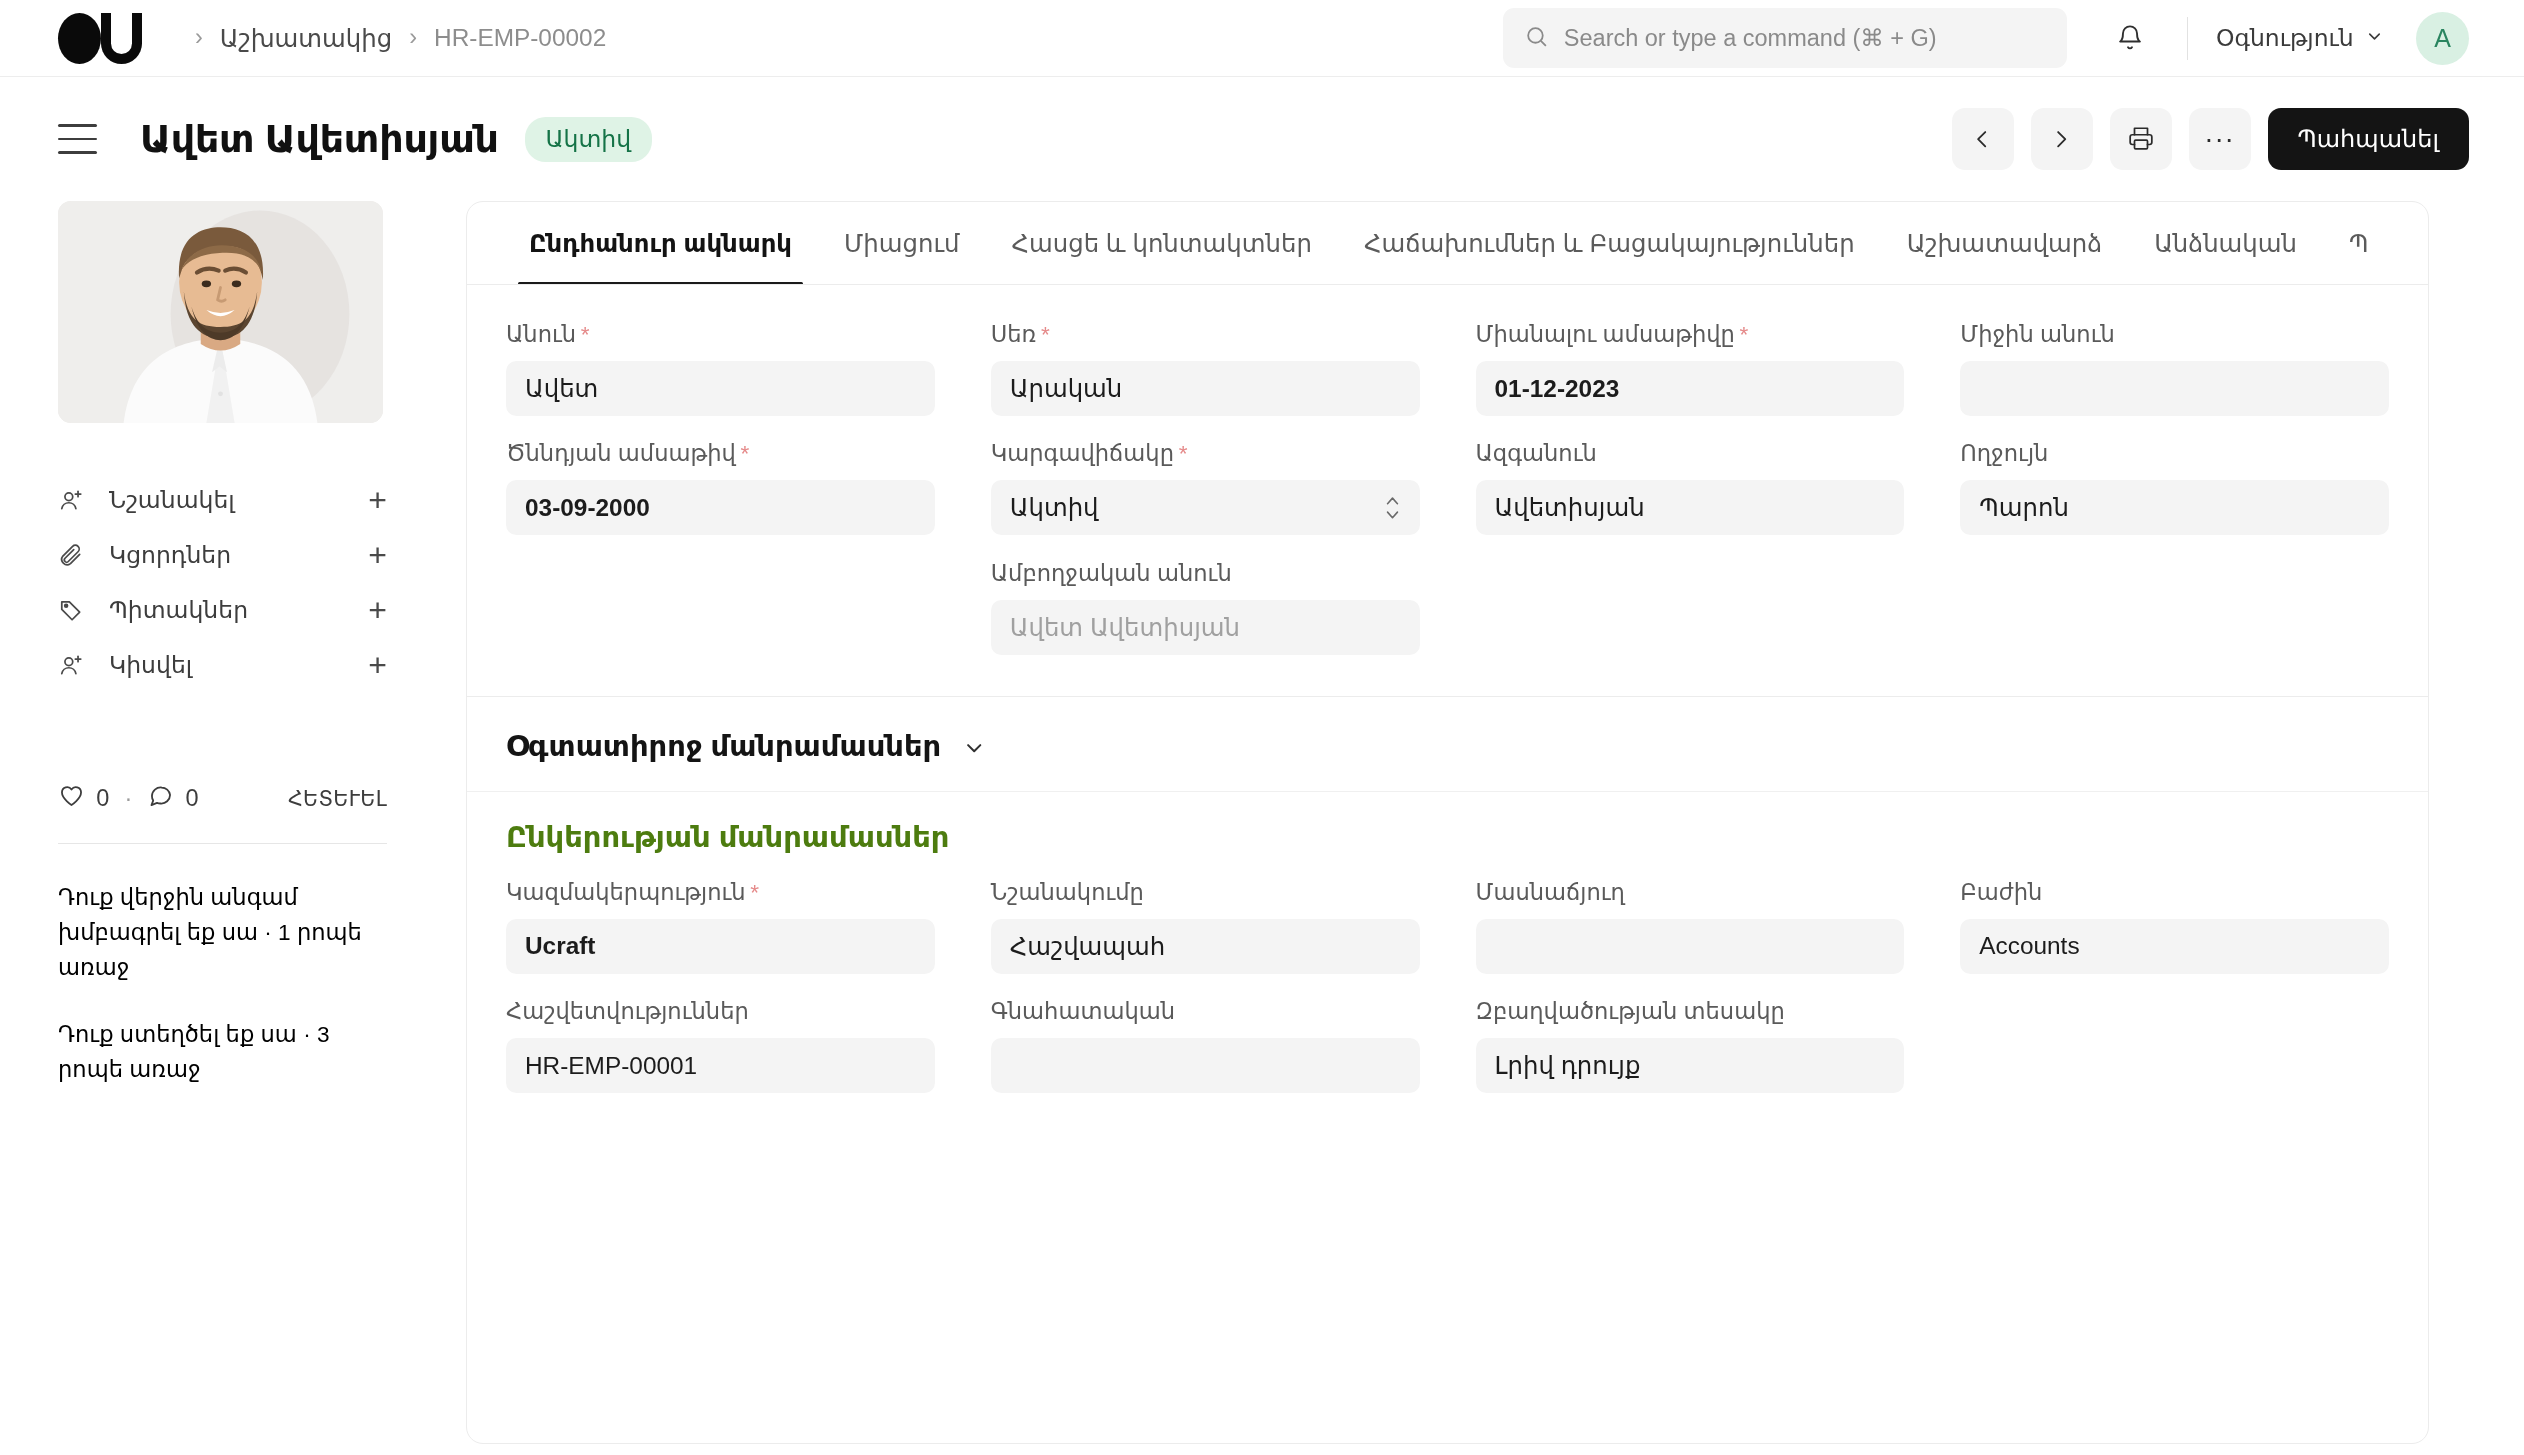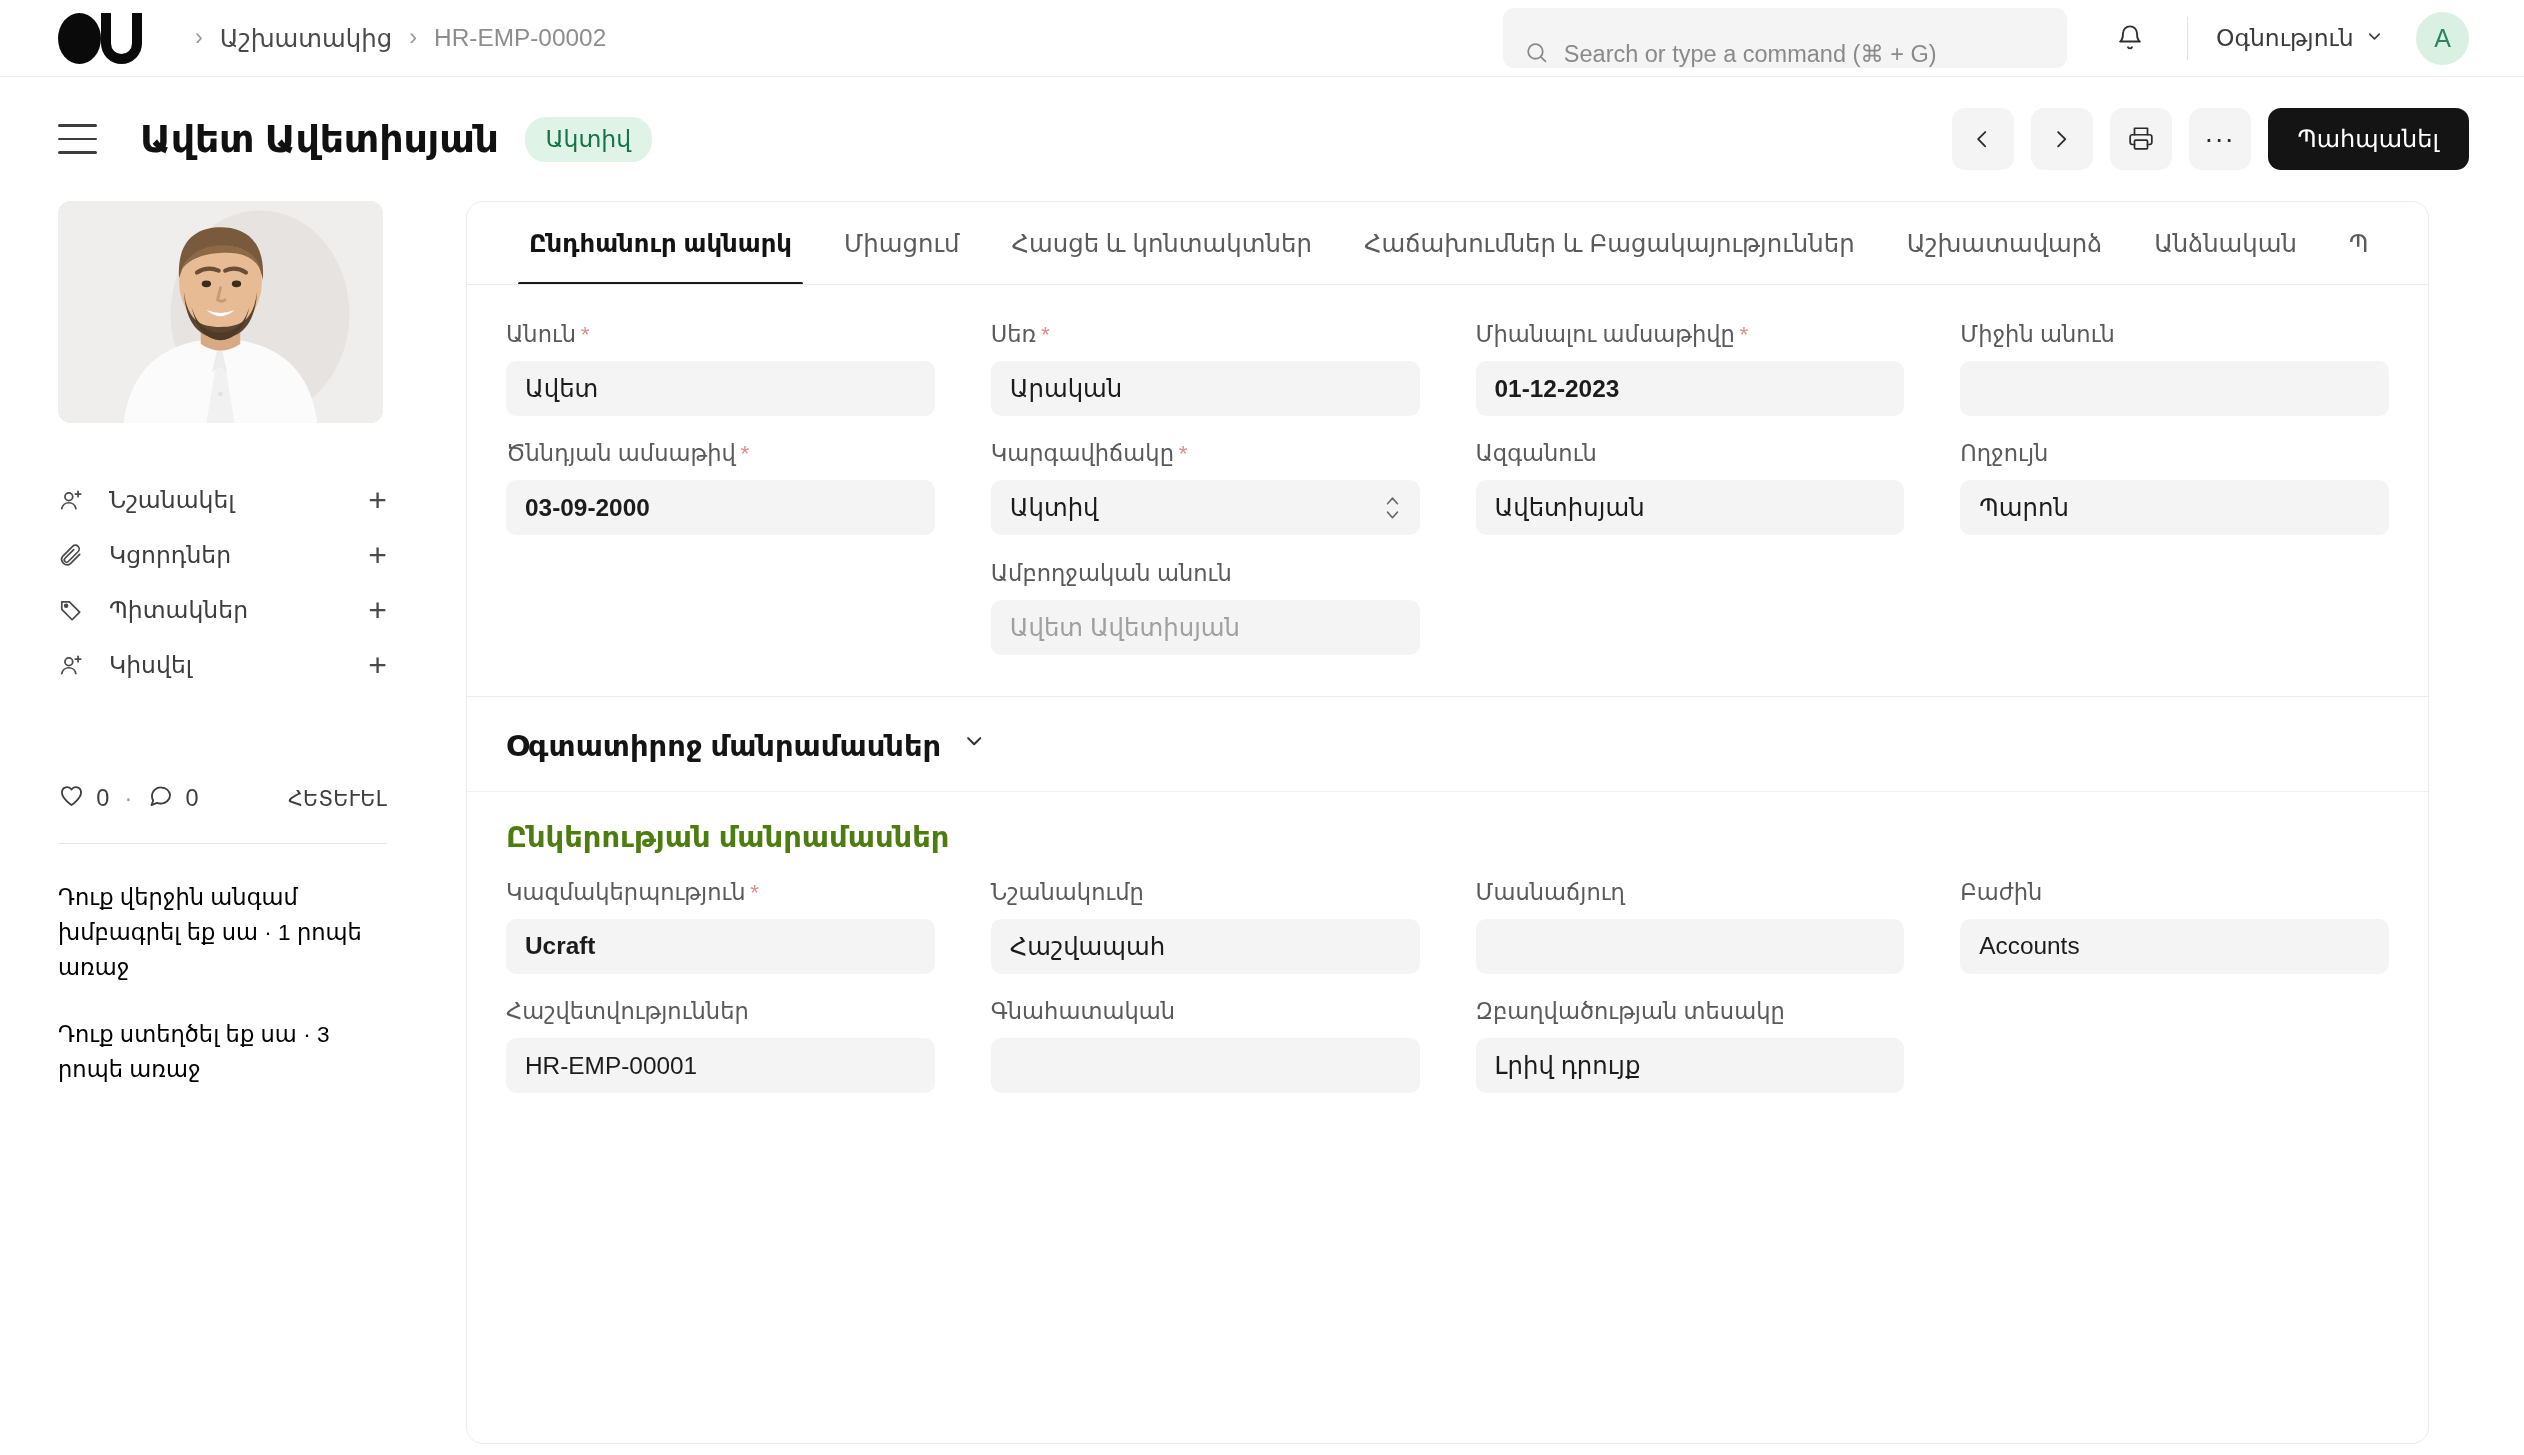--- a/index.html
+++ b/index.html
@@ -42,21 +42,21 @@
   .crumb-current { color: #8d8d8d; font-size: 24.4px; white-space: nowrap; }
   .nav-breadcrumb { display: flex; align-items: center; margin-left: 36px; }
 
   .nav-right {
     margin-left: auto; display: flex; align-items: center;
     margin-right: 56px; gap: 0;
   }
   .search-box {
     width: 564px; height: 60px;
     background: #f4f4f4; border-radius: 11.3px;
-    display: flex; align-items: flex-end; padding: 0 20.7px;
+    display: flex; align-items: center; padding: 0 20.7px;
     gap: 15px;
   }
   .search-box input {
     border: none; background: transparent; outline: none;
     font-size: 23.5px; color: #555; width: 100%;
     font-family: "Liberation Sans", sans-serif;
   }
   .search-box input::placeholder { color: #8a8a8a; }
   .icon-btn-plain {
     width: 58px; height: 58px; display: flex;
@@ -207,21 +207,21 @@
   .fctl.select .chev {
     position: absolute; right: 19px; top: 50%; transform: translateY(-50%);
     display: flex; flex-direction: column; gap: 3.8px; color: #6a6a6a;
   }
   .spacer-cell { visibility: hidden; }
 
   .sect-bar {
     border-top: 0.9px solid #ececec;
     margin-top: 17px;
     padding: 32px 39px 28px 39px;
-    display: flex; align-items: flex-start; gap: 20.7px;
+    display: flex; align-items: flex-end; gap: 20.7px;
     cursor: pointer;
   }
   .sect-title { font-size: 29px; font-weight: 700; color: #141414; white-space: nowrap; }
   .sub-sect {
     padding: 0 39px 17px 39px;
     font-size: 29px; font-weight: 700; color: #4d7c0f;
   }
   .border-sep { border-top: 0.9px solid #f0f0f0; }
 </style>
 </head>

